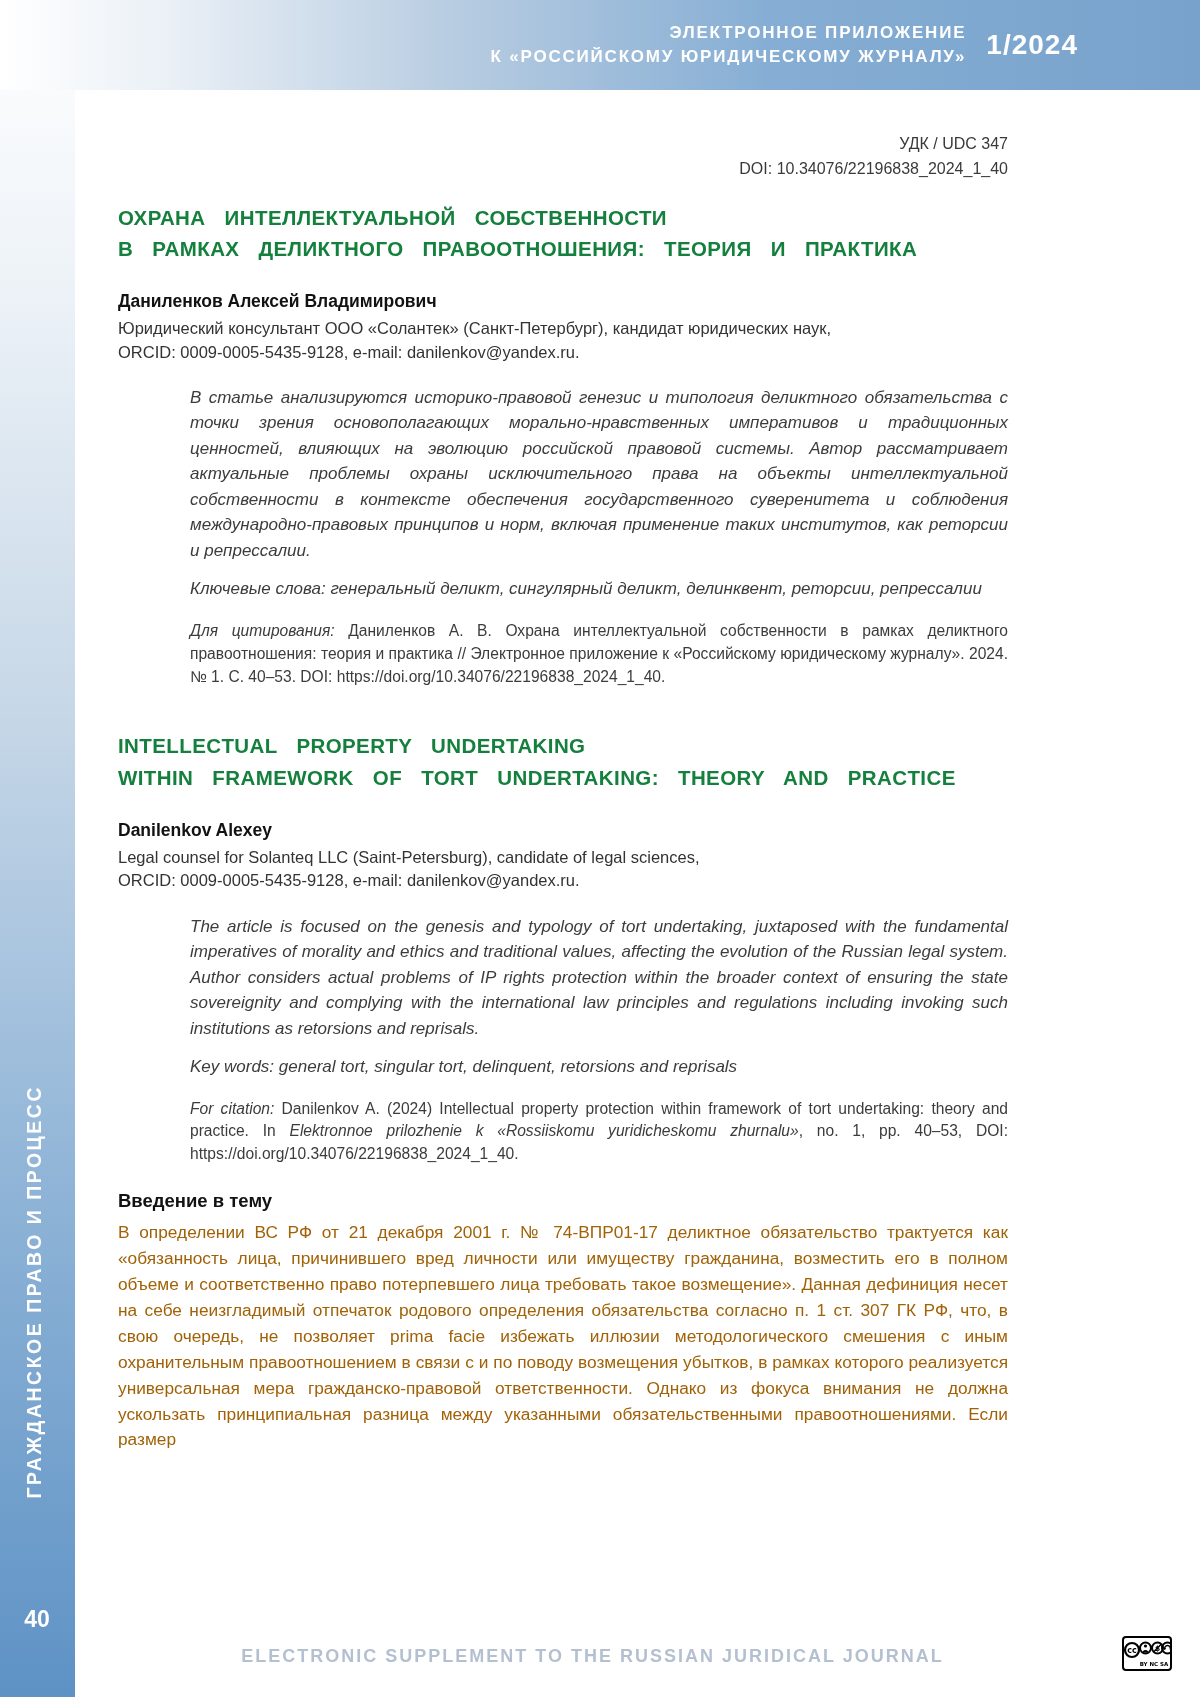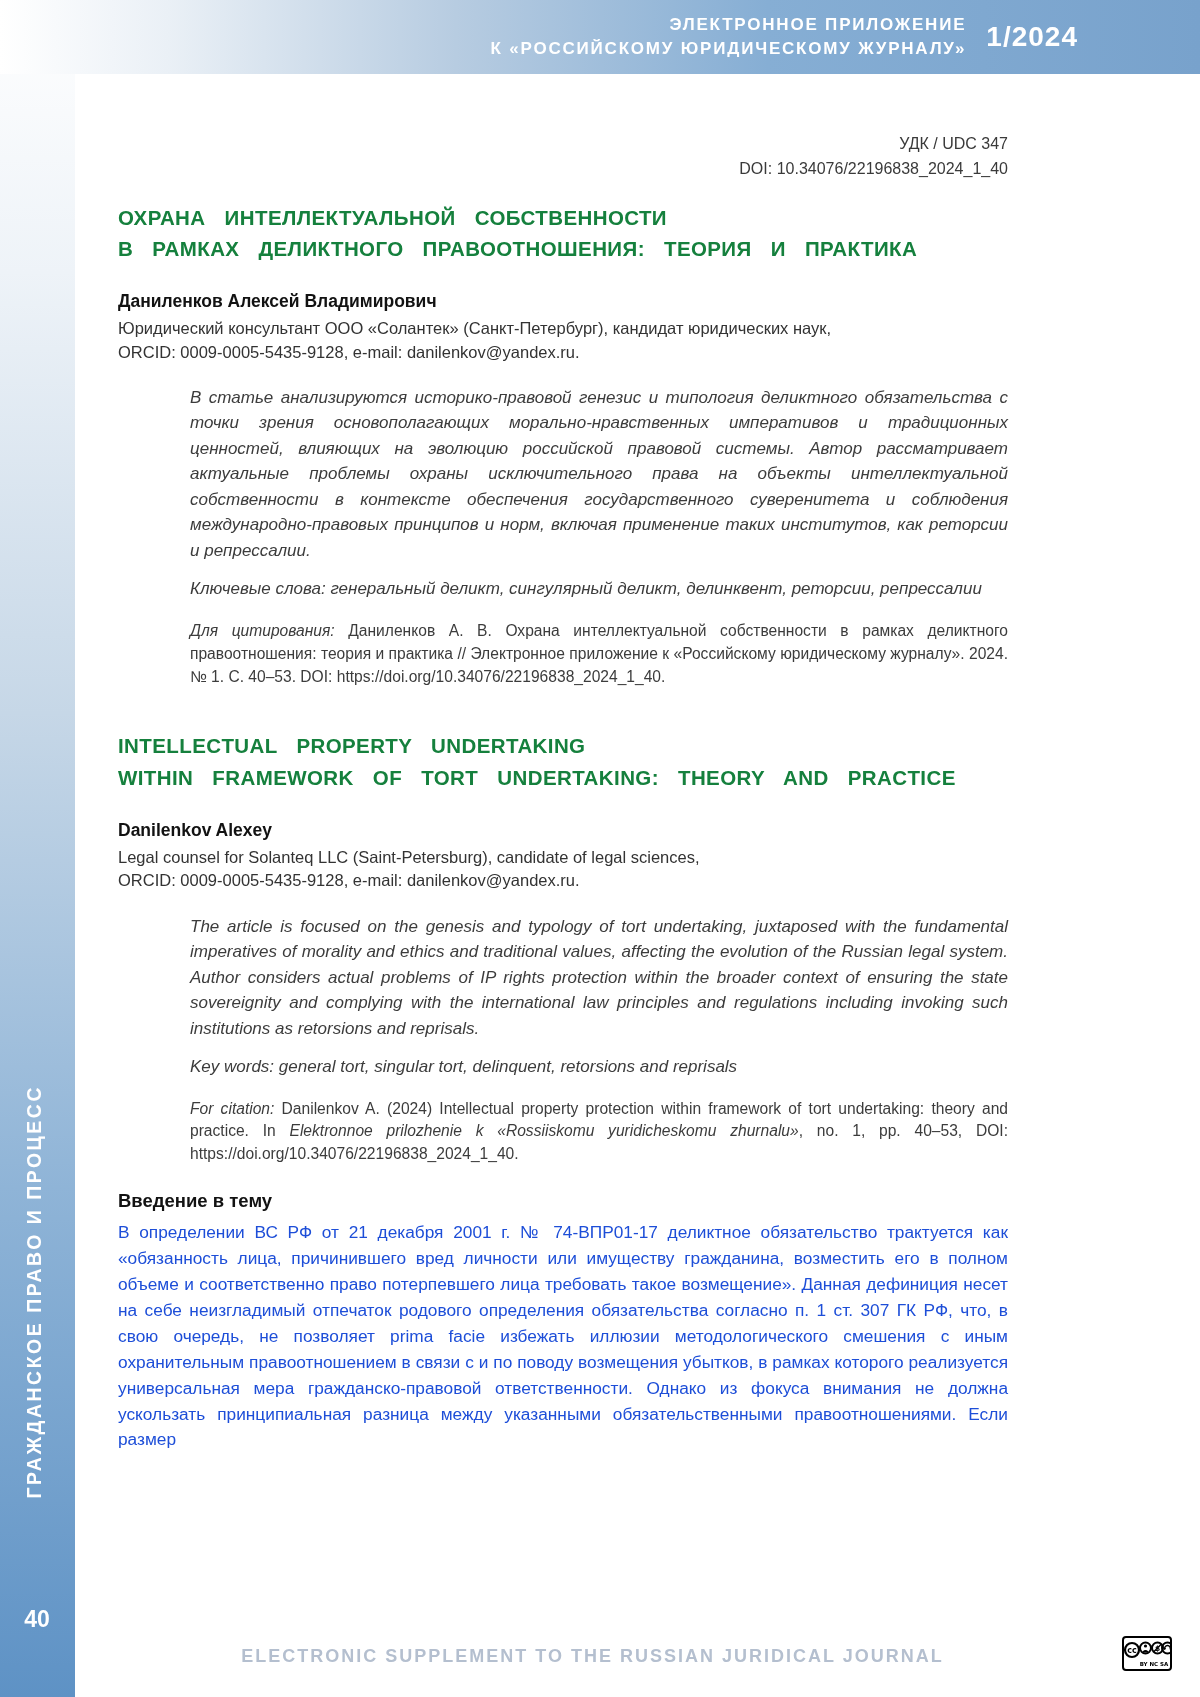--- a/index.html
+++ b/index.html
@@ -16,21 +16,21 @@
     position:absolute; left:23px; top:1085px;
     writing-mode:vertical-rl; transform:rotate(180deg);
     color:#ffffff; font-weight:bold; font-size:19.5px; letter-spacing:2.5px;
     white-space:nowrap;
   }
   .page-num {
     position:absolute; left:0; top:1606px; width:74px; text-align:center;
     color:#ffffff; font-weight:bold; font-size:23px;
   }
   .header-band {
-    position:absolute; top:0; left:0; width:1200px; height:74px; z-index:2;
+    position:absolute; top:0; left:0; width:1200px; height:90px; z-index:2;
     background:linear-gradient(to right,#ffffff 0%,#eaf0f6 14%,#b7cce1 38%,#86aed4 64%,#78a2cc 100%);
     display:flex; align-items:center; justify-content:flex-end; gap:20px;
     padding-right:122px;
   }
   .journal-name {
     text-align:right; color:#ffffff; font-weight:bold; font-size:17px;
     letter-spacing:1.8px; line-height:1.4; text-transform:uppercase;
   }
   .journal-name span { display:block; }
   .issue { color:#ffffff; font-weight:bold; font-size:28px; letter-spacing:1px; }
@@ -48,21 +48,21 @@
   .abstract {
     margin-top:21px; font-style:italic; font-size:17px; line-height:1.5;
     text-align:justify; color:#3c3c3c;
   }
   .keywords { margin-top:13px; font-style:italic; font-size:17px; line-height:1.5; color:#3c3c3c; }
   .citation { margin-top:18px; font-size:15.6px; line-height:1.46; text-align:justify; color:#3c3c3c; }
   .ital { font-style:italic; }
   .en-title { margin-top:42px; }
   .section-heading { margin-top:24px; font-size:18.5px; font-weight:bold; color:#121212; }
   .body-par {
-    margin-top:8px; font-size:17.3px; line-height:1.5; color:#1d4ed8;
+    margin-top:8px; font-size:17.3px; line-height:1.5; color:#a16207;
     text-align:justify; text-align-last:justify;
   }
   .footer-journal {
     position:absolute; left:75px; right:90px; top:1646px; z-index:3;
     text-align:center; color:#b4bfcf; font-weight:bold; font-size:18px;
     letter-spacing:2px; text-transform:uppercase;
   }
   .cc-badge { position:absolute; right:28px; top:1636px; z-index:3; }
 </style>
 </head>

